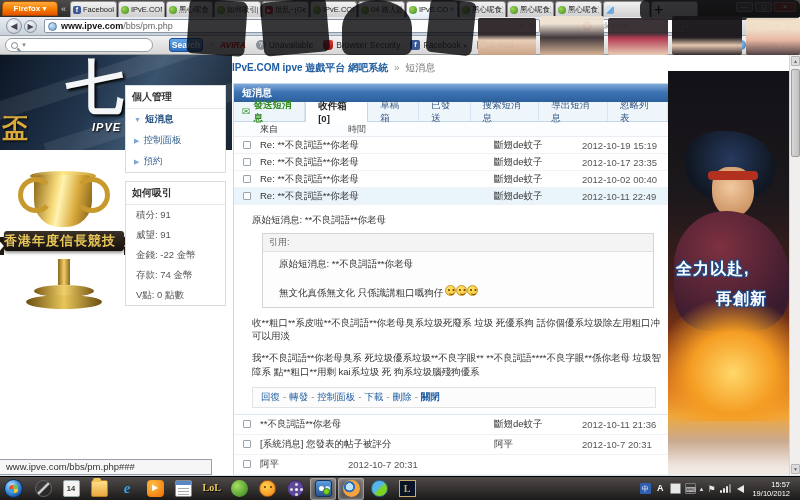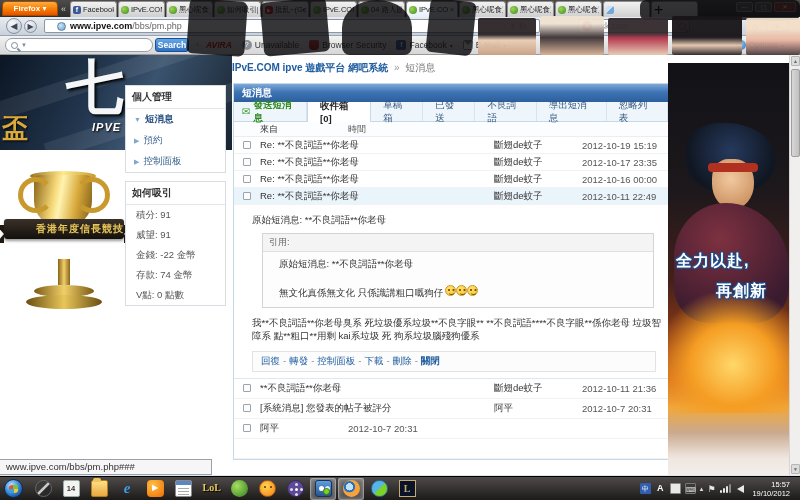--- a/index.html
+++ b/index.html
@@ -24,39 +24,39 @@
 .fav-youtube{background:#cc181e;color:#fff;font-size:5px;text-align:center;line-height:8px}
 .fav-image{background:linear-gradient(135deg,#cfe2f3 50%,#6fa8dc 50%)}
 #win-controls{position:absolute;right:4px;top:2px;display:flex;gap:2px;z-index:40}
 .wbtn{width:17px;height:10px;border-radius:2px;background:rgba(120,120,128,.6);border:1px solid rgba(255,255,255,.35);
  color:#fff;font-size:6px;text-align:center;line-height:8px}
 .wbtn.close{background:rgba(170,60,50,.85);width:22px}
 
 #navbar{position:absolute;top:17px;left:0;width:800px;height:19px;background:linear-gradient(180deg,#e9edf2,#c9d1da);border-bottom:1px solid #9aa4b0;z-index:29}
 #nav-back{position:absolute;left:6px;top:1px;width:16px;height:16px;border-radius:50%;background:radial-gradient(circle at 35% 30%,#f8fafc,#b9c4d0);border:1px solid #8793a0;color:#445;font-size:9px;text-align:center;line-height:14px}
 #nav-fwd{position:absolute;left:24px;top:3px;width:13px;height:13px;border-radius:50%;background:radial-gradient(circle at 35% 30%,#f8fafc,#b9c4d0);border:1px solid #8793a0;color:#445;font-size:8px;text-align:center;line-height:11px}
-#urlbar{position:absolute;left:44px;top:2px;width:496px;height:14px;background:#fff;border:1px solid #8a97a6;border-radius:2px;display:flex;align-items:center;padding:0 12px;font-size:9px;color:#333}
+#urlbar{position:absolute;left:44px;top:2px;width:496px;height:14px;background:#fff;border:1px solid #8a97a6;border-radius:2px;display:flex;align-items:center;padding:0 3px;font-size:9px;color:#333}
 #url-globe{width:9px;height:9px;border-radius:50%;background:radial-gradient(circle at 35% 35%,#cfe6f7,#6b9fc9);border:1px solid #5a84a8;margin-right:4px}
 #url-domain{color:#111;font-weight:bold}
 #url-path{color:#666}
 #url-star{margin-left:auto;color:#b9c2cc;font-size:9px}
 #url-drop{color:#77828e;font-size:6px;margin:0 3px}
 #url-reload{color:#5b8f3e;font-size:10px}
 #searchbar{position:absolute;left:578px;top:2px;width:112px;height:14px;background:#fff;border:1px solid #8a97a6;border-radius:2px;display:flex;align-items:center;padding:0 3px}
 #ask-logo{width:10px;height:10px;border-radius:50%;background:#d62e2a;color:#fff;font-size:6px;font-weight:bold;text-align:center;line-height:10px;margin-right:3px}
 #search-engine{font-size:8.5px;color:#888;flex:1}
 .mag{width:7px;height:7px;border:1.5px solid #7d8894;border-radius:50%;position:relative;flex:none}
 .mag:after{content:"";position:absolute;width:4px;height:1.5px;background:#7d8894;transform:rotate(45deg);left:5px;top:6px}
 #nav-home{position:absolute;right:42px;top:3px;color:#55606c;font-size:11px}
 #nav-bm{position:absolute;right:12px;top:3px;width:22px;height:12px;border-radius:2px;background:linear-gradient(#f4f6f8,#d5dce3);border:1px solid #97a2ae;color:#d49a2a;font-size:8px;text-align:center;line-height:11px}
 
 #asktoolbar{position:absolute;top:36px;left:0;width:800px;height:19px;background:linear-gradient(180deg,#f2f2f2,#d6d6d6);border-bottom:1px solid #9a9a9a;z-index:28;display:flex;align-items:center;font-size:8.5px;color:#333}
 #tb-searchbox{margin-left:5px;width:148px;height:14px;background:#fff;border:1px solid #95a0ab;border-radius:8px;display:flex;align-items:center;padding:0 5px;gap:3px}
 #tb-caret{font-size:6px;color:#888}
-#tb-searchbtn{margin-left:2px;width:34px;height:14px;border-radius:3px;background:linear-gradient(180deg,#64a8e8,#2f6fc0);border:1px solid #1d4f92;color:#fff;font-size:8.5px;font-weight:bold;text-align:center;line-height:13px}
+#tb-searchbtn{margin-left:16px;width:34px;height:14px;border-radius:3px;background:linear-gradient(180deg,#64a8e8,#2f6fc0);border:1px solid #1d4f92;color:#fff;font-size:8.5px;font-weight:bold;text-align:center;line-height:13px}
 .tbsep{color:#999;margin:0 6px}
 .tbitem{display:flex;align-items:center;gap:3px;margin-right:10px;white-space:nowrap}
 #avira-label{color:#c00;font-weight:bold;font-style:italic}
 .tbico{width:10px;height:10px;border-radius:2px;flex:none}
 .tbico.qmark{border-radius:50%;background:#8a8f96;color:#fff;font-size:7px;text-align:center;line-height:10px}
 .tbico.shield{background:linear-gradient(#e53935,#9c1410);border-radius:2px 2px 4px 4px}
 .tbico.fb{background:#3b5998;color:#fff;font-weight:bold;font-size:7px;text-align:center;line-height:10px}
 .tbico.mail{background:#fff;border:1px solid #7b8794;position:relative}
 .tbico.mail:after{content:"";position:absolute;left:0;top:0;border-left:4px solid transparent;border-right:4px solid transparent;border-top:4px solid #7b8794}
 .tbico.opt{border-radius:50%;background:radial-gradient(circle at 35% 35%,#9fd0f0,#2d6fb4)}
@@ -76,21 +76,21 @@
 #banner-cup{position:absolute;left:2px;bottom:4px;font-size:26px;font-weight:bold;color:#d9a93c;text-shadow:1px 1px 2px #000;font-family:"Liberation Serif",serif}
 #banner-title{position:absolute;left:92px;top:66px;color:#fff;font-weight:bold;font-style:italic;font-size:11px;letter-spacing:1px;text-shadow:1px 1px 2px #000}
 #trophy{position:absolute;left:8px;top:112px;width:112px;height:168px}
 .cup-bowl{position:absolute;left:26px;top:8px;width:58px;height:52px;background:linear-gradient(100deg,#8a6417,#f6d878 35%,#fff3b0 45%,#d9a93c 70%,#7a5a14);border-radius:6px 6px 26px 26px}
 .cup-rim{position:absolute;left:22px;top:4px;width:66px;height:10px;background:linear-gradient(90deg,#9a7420,#ffe98a,#c89a2e);border-radius:50%}
 .cup-hl{position:absolute;left:10px;top:10px;width:36px;height:36px;border:5px solid #c89a2e;border-radius:50%;border-right-color:transparent}
 .cup-hr{position:absolute;right:10px;top:10px;width:36px;height:36px;border:5px solid #c89a2e;border-radius:50%;border-left-color:transparent}
 .cup-stem{position:absolute;left:50px;top:92px;width:12px;height:26px;background:linear-gradient(90deg,#8a6417,#f0cf6a,#8a6417)}
 .cup-base{position:absolute;left:26px;top:118px;width:60px;height:12px;background:linear-gradient(90deg,#7a5a14,#f0cf6a,#7a5a14);border-radius:50%}
 .cup-base2{position:absolute;left:18px;top:128px;width:76px;height:14px;background:linear-gradient(90deg,#6a4e10,#e8c65a,#6a4e10);border-radius:50%}
-#ribbon{position:absolute;left:-4px;top:52px;width:120px;height:20px;background:linear-gradient(180deg,#3a3128,#14100c);border-radius:3px;color:#e8c65a;font-size:10px;font-weight:bold;text-align:right;line-height:20px;letter-spacing:1px;box-shadow:0 2px 3px rgba(0,0,0,.4)}
+#ribbon{position:absolute;left:-4px;top:64px;width:120px;height:20px;background:linear-gradient(180deg,#3a3128,#14100c);border-radius:3px;color:#e8c65a;font-size:13px;font-weight:bold;text-align:left;line-height:20px;letter-spacing:1px;box-shadow:0 2px 3px rgba(0,0,0,.4)}
 #ribbon:before,#ribbon:after{content:"";position:absolute;top:6px;border-top:9px solid #20180f;border-bottom:9px solid #20180f}
 #ribbon:before{left:-8px;border-left:8px solid transparent}
 #ribbon:after{right:-8px;border-right:8px solid transparent}
 
 #breadcrumb{position:absolute;left:232px;top:6px;font-size:10px;color:#777}
 #breadcrumb .bc-link{color:#1f5da0;font-weight:bold}
 #breadcrumb .bc-sep{color:#999;margin:0 3px}
 
 #sidebar{position:absolute;left:125px;top:30px;width:101px}
 .sbox{background:#fff;border:1px solid #d7dde3;margin-bottom:8px}
@@ -129,21 +129,21 @@
 .smiley{display:inline-block;width:11px;height:11px;border-radius:50%;background:radial-gradient(circle at 35% 30%,#ffe36b,#f4c230);border:1px solid #c9972b;position:relative;flex:none}
 .smiley:before{content:"";position:absolute;left:2px;top:3px;width:1.5px;height:1.5px;background:#7a4b00;border-radius:50%;box-shadow:4.5px 0 0 #7a4b00}
 .smiley:after{content:"";position:absolute;left:2.5px;top:5px;width:5px;height:3px;border-bottom:1.5px solid #7a4b00;border-radius:0 0 5px 5px}
 .msg-p{margin-top:8px;line-height:1.45;width:414px}
 #actions{margin-top:8px;border:1px solid #e3e3e3;background:#fcfcfc;padding:3px 8px;width:404px;font-size:9.5px}
 #actions a{color:#1f5da0;text-decoration:none}
 #actions .asep{color:#888;margin:0 3px}
 #actions a.strong{font-weight:bold}
 
 
-#art{position:absolute;left:668px;top:8px;width:121px;height:420px;overflow:hidden;
+#art{position:absolute;left:668px;top:16px;width:121px;height:420px;overflow:hidden;
  background:linear-gradient(180deg,#121216 0%,#1c181c 30%,#45201a 52%,#8f3b16 66%,#d86f1e 76%,#f0a83c 82%,#caa98e 88%,#efe6e0 94%,#f6f1ee 100%)}
 .art-shape{position:absolute;border-radius:50%}
 #art-hair{left:18px;top:60px;width:90px;height:70px;background:radial-gradient(circle at 50% 40%,#263a5e,#101722 70%);border-radius:40% 60% 50% 50%}
 #art-face{left:44px;top:96px;width:42px;height:50px;background:radial-gradient(circle at 45% 40%,#f2c9a0,#c98f5e 80%);border-radius:46% 54% 60% 60%}
 #art-band{left:40px;top:100px;width:50px;height:9px;background:#b23020;border-radius:4px;position:absolute}
 #art-armor{left:6px;top:140px;width:115px;height:120px;background:radial-gradient(circle at 40% 30%,#7e3140,#3a1b2e 75%);border-radius:45% 55% 30% 30%;position:absolute}
 #art-flame{left:-10px;top:230px;width:150px;height:120px;background:radial-gradient(ellipse at 50% 60%,#ffd769 0%,#f59d23 40%,rgba(216,111,30,0) 75%);position:absolute}
 .promo{position:absolute;color:#fff;font-weight:bold;font-size:16px;letter-spacing:1px;white-space:nowrap;
  text-shadow:0 0 3px #1f4e8c,1px 1px 0 #1f4e8c,-1px -1px 0 #1f4e8c,1px -1px 0 #1f4e8c,-1px 1px 0 #1f4e8c}
 #promo1{left:8px;top:188px}
@@ -366,25 +366,25 @@
     <div id="sidebar">
       <div class="sbox">
         <div class="sbox-head">個人管理</div>
         <ul id="manage-list">
             <li class="sel">
               <span class="arr">▼</span>
               <span>短消息</span>
             </li>
             <li>
               <span class="arr">▶</span>
-              <span>預約</span>
+              <span>控制面板</span>
             </li>
             <li>
               <span class="arr">▶</span>
-              <span>控制面板</span>
+              <span>預約</span>
             </li>
           </ul>
       </div>
       <div class="sbox stats">
         <div class="sbox-head">如何吸引</div>
         <ul id="stats-list">
             <li>積分: 91</li>
             <li>威望: 91</li>
             <li>金錢: -22 金幣</li>
             <li>存款: 74 金幣</li>
@@ -396,21 +396,21 @@
     <div id="panel">
       <div id="panel-head">短消息</div>
       <div id="panel-tabs">
         <span id="compose">
           <span class="env">✉</span>
           <span>發送短消息</span>
         </span>
       <span class="ptab active">收件箱[0]</span>
           <span class="ptab">草稿箱</span>
           <span class="ptab">已發送</span>
-          <span class="ptab">不良詞語</span>
+          <span class="ptab">搜索短消息</span>
           <span class="ptab">導出短消息</span>
           <span class="ptab">忽略列表</span>
         </div>
       <div id="thead">
         <span class="c-cb"></span>
         <span class="c-from">來自</span>
         <span class="c-time">時間</span>
       </div>
       <div id="rows-top" class="rows-a">
           <div class="mrow">
@@ -422,21 +422,21 @@
           <div class="mrow">
             <span class="c-cb"><span class="cb"></span></span>
             <span class="c-title">Re: **不良詞語**你老母</span>
             <span class="c-from">斷翅de蚊子</span>
             <span class="c-time">2012-10-17 23:35</span>
           </div>
           <div class="mrow">
             <span class="c-cb"><span class="cb"></span></span>
             <span class="c-title">Re: **不良詞語**你老母</span>
             <span class="c-from">斷翅de蚊子</span>
-            <span class="c-time">2012-10-16 00:00</span>
+            <span class="c-time">2012-10-02 00:40</span>
           </div>
           <div class="mrow open">
             <span class="c-cb"><span class="cb"></span></span>
             <span class="c-title">Re: **不良詞語**你老母</span>
             <span class="c-from">斷翅de蚊子</span>
             <span class="c-time">2012-10-11 22:49</span>
           </div>
         </div>
 
       <div id="expanded">
@@ -444,20 +444,21 @@
         <div id="quote">
           <div id="quote-head">引用:</div>
           <div id="quote-body">
             <div>原始短消息: **不良詞語**你老母</div>
             <div id="quote-line2">
               <span>無文化真係無文化 只係識講粗口嘅狗仔</span>
               <span id="smilies"><span class="smiley"></span><span class="smiley"></span><span class="smiley"></span></span>
             </div>
           </div>
         </div>
+        <div class="msg-p">收**粗口**系皮啦**不良詞語**你老母臭系垃圾死廢系 垃圾 死優系狗 話你個優系垃圾除左用粗口冲可以用淡</div>
         <div class="msg-p">我**不良詞語**你老母臭系 死垃圾優系垃圾**不良字眼** **不良詞語****不良字眼**係你老母 垃圾智障系 點**粗口**用剩 kai系垃圾 死 狗系垃圾腦殘狗優系</div>
         <div id="actions"><a href="#">回復</a><span class="asep">-</span><a href="#">轉發</a><span class="asep">-</span><a href="#">控制面板</a><span class="asep">-</span><a href="#">下載</a><span class="asep">-</span><a href="#">刪除</a><span class="asep">-</span><a class="strong" href="#">關閉</a></div>
       </div>
 
       <div id="rows-bottom" class="rows-b">
           <div class="mrow">
             <span class="c-cb"><span class="cb"></span></span>
             <span class="c-title">**不良詞語**你老母</span>
             <span class="c-from">斷翅de蚊子</span>
             <span class="c-time">2012-10-11 21:36</span>

